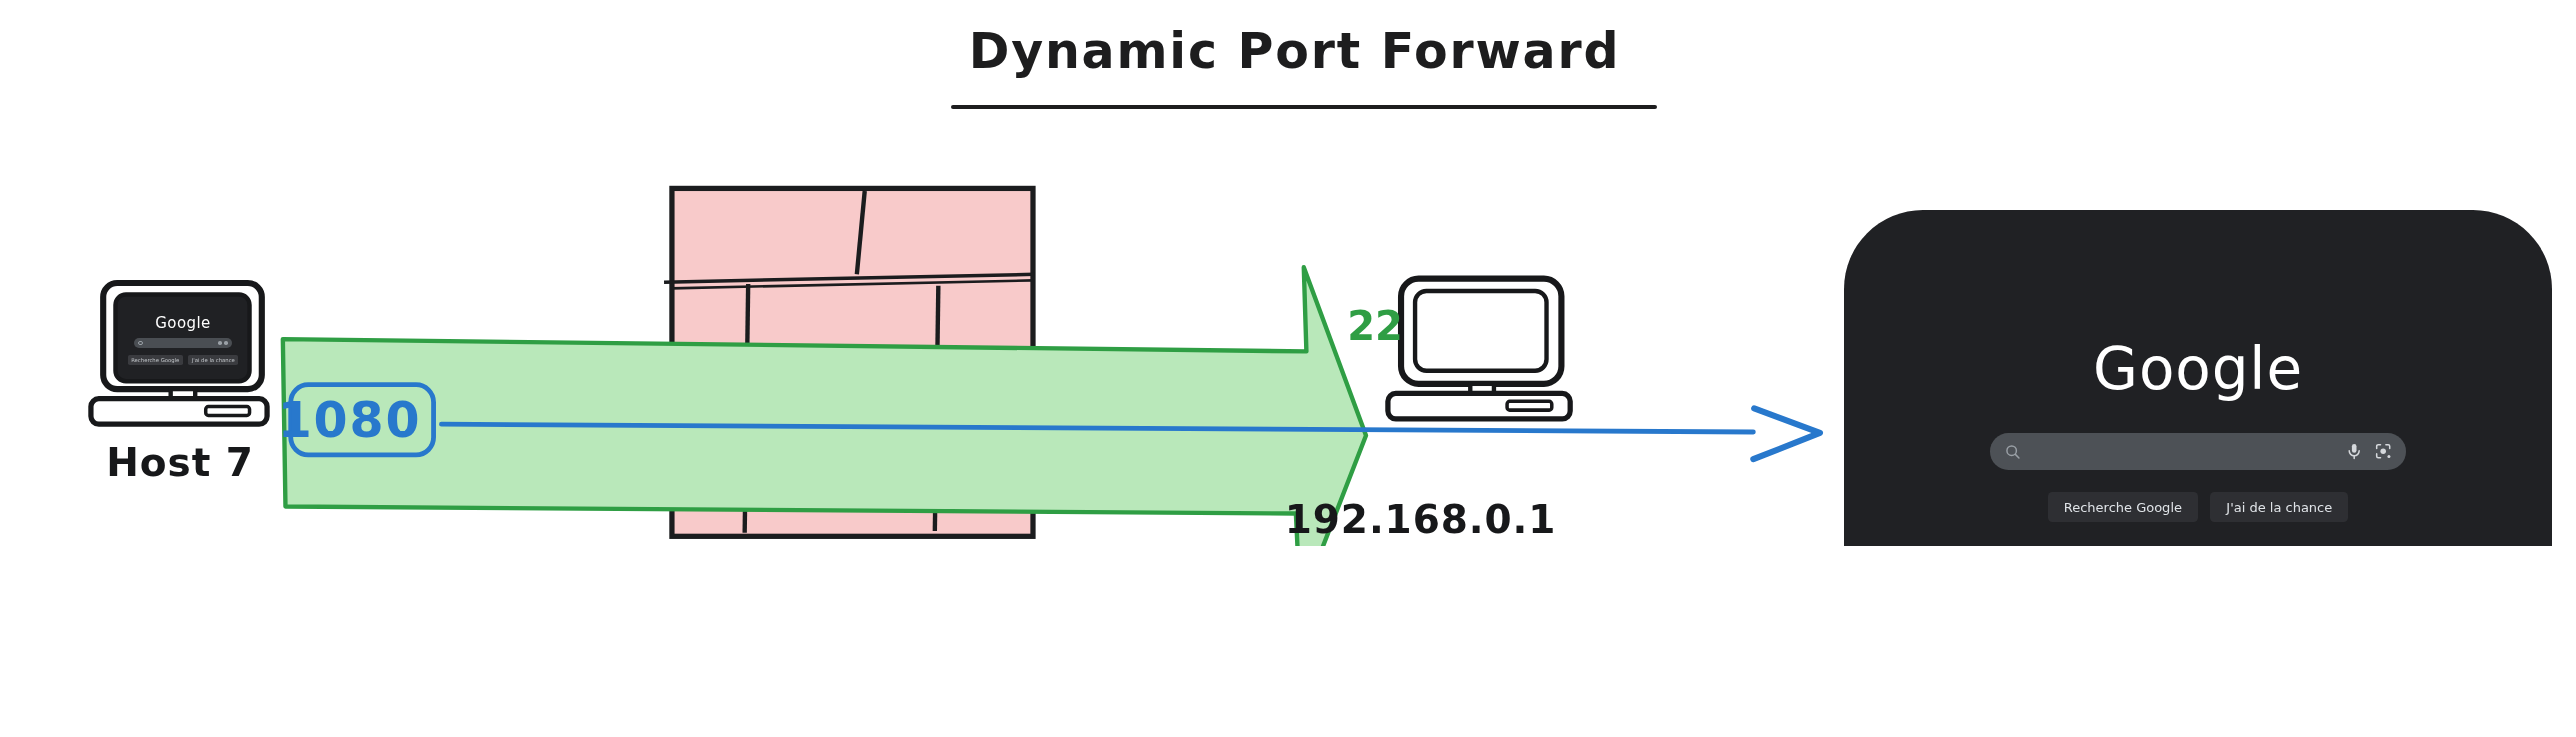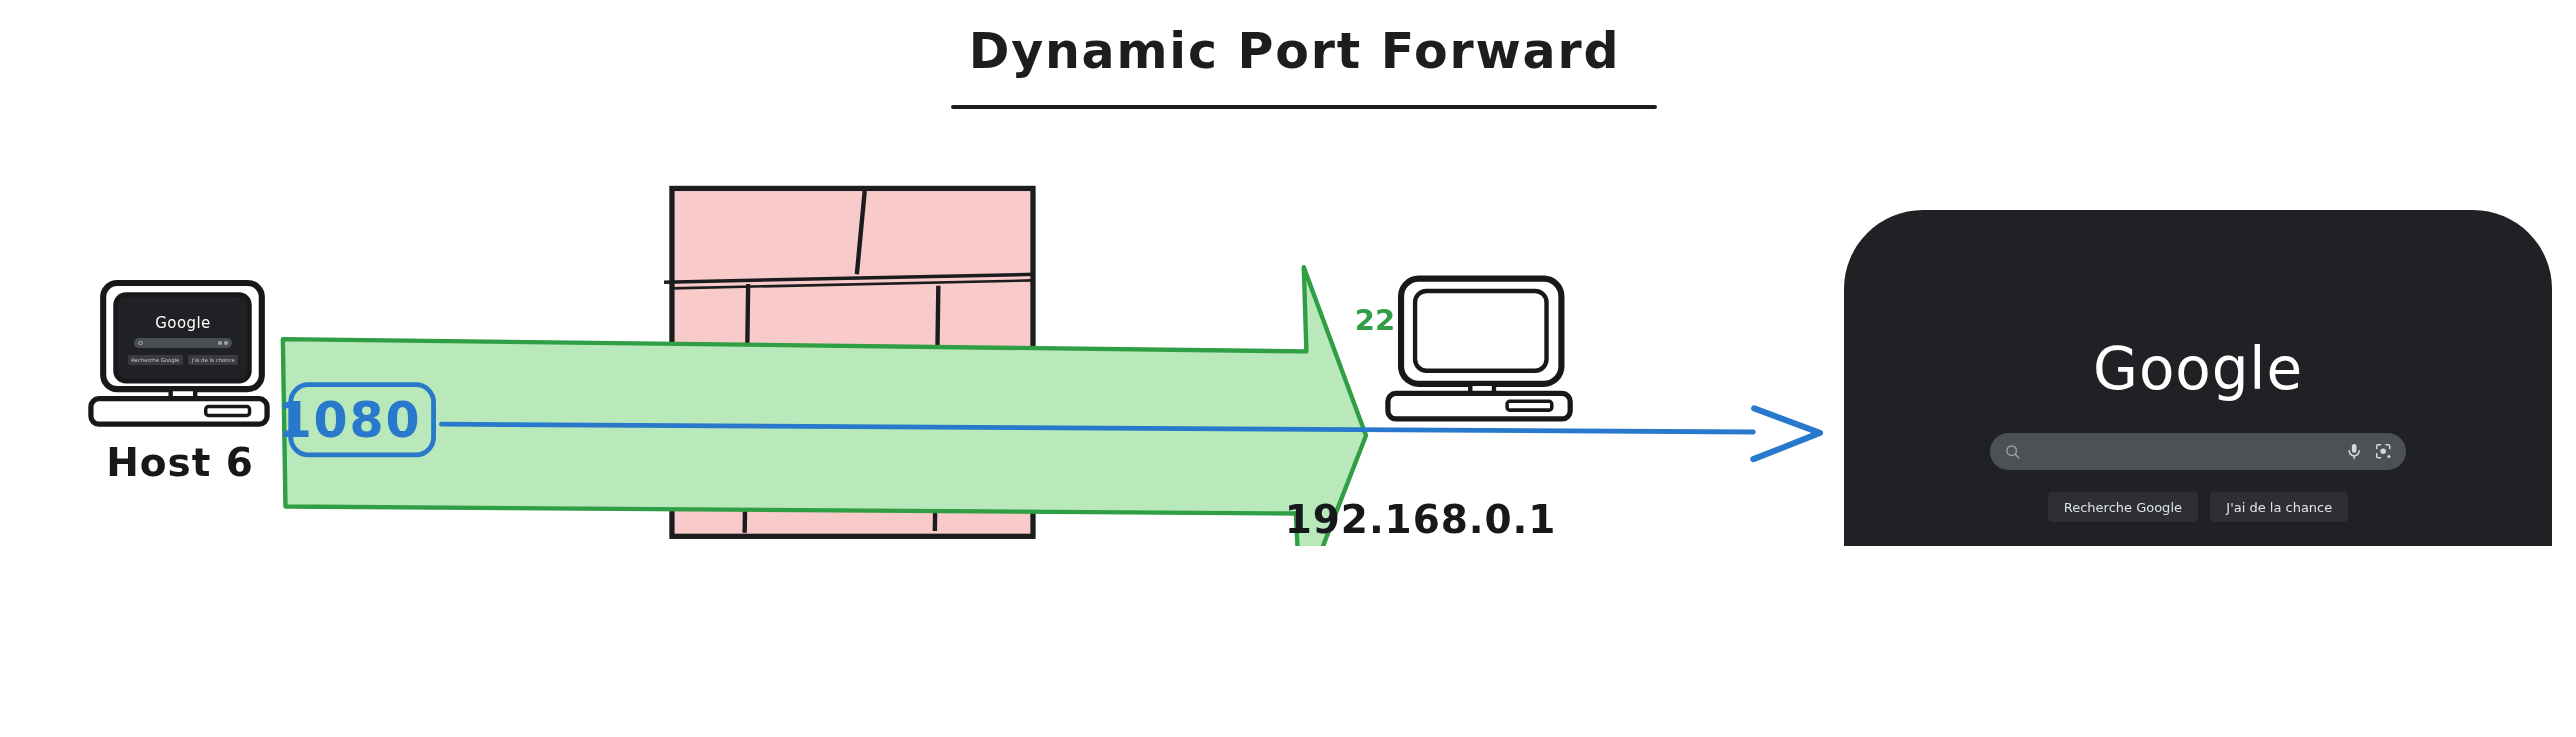--- a/index.html
+++ b/index.html
@@ -15,21 +15,21 @@
          letter-spacing:1.8px;color:#1d1d1e;}
   .title-underline{left:951px;top:105px;width:706px;height:4.4px;background:#1d1d1e;border-radius:2.6px;}
 
   
   .host-label{font-size:39px;font-weight:600;letter-spacing:0.9px;text-align:center;color:#17181a;}
   .h1-name{left:75px;top:440px;width:210px;}
   .h1-ip{left:61px;top:496px;width:237px;}
   .h2-name{left:1368px;top:442px;width:228px;}
   .h2-ip{left:1276px;top:497px;width:289px;}
 
-  .port22{left:1340px;top:303px;width:70px;text-align:center;font-size:29px;font-weight:600;color:#2f9e44;}
+  .port22{left:1340px;top:303px;width:70px;text-align:center;font-size:40px;font-weight:600;color:#2f9e44;}
   .port1080{left:278px;top:385px;width:143px;height:70px;display:flex;align-items:center;justify-content:center;
             font-size:49px;font-weight:600;color:#2878cc;letter-spacing:1.8px;}
 
   .ssh-cmd{left:898px;top:659px;width:807px;text-align:center;font-size:35px;font-weight:600;letter-spacing:0.9px;white-space:nowrap;}
   .ssh-green{color:#35a24c;}
   .ssh-blue{color:#2878cc;margin-left:10.5px;}
 
   
   .gpanel{left:1844px;top:210px;width:708px;height:433px;background:#202124;border-radius:79px;}
   .glogo{margin-top:125px;text-align:center;font-size:58px;font-weight:500;color:#ffffff;letter-spacing:0.9px;}
@@ -103,21 +103,21 @@
       <div class="mini-spacer"></div>
       <div class="mini-dot2"></div>
       <div class="mini-dot2"></div>
     </div>
     <div class="mini-buttons">
       <div class="mini-btn">Recherche Google</div>
       <div class="mini-btn">J'ai de la chance</div>
     </div>
   </div>
 
-  <div class="abs host-label h1-name">Host 6</div>
+  <div class="abs host-label h1-name">Host 7</div>
   <div class="abs host-label h2-ip">192.168.0.1</div>
 
   <div class="abs port22">22</div>
   <div class="abs port1080">1080</div>
 
 
   <div class="abs gpanel">
     <div class="glogo">Google</div>
     <div class="gsearch">
       <span class="gicon">

